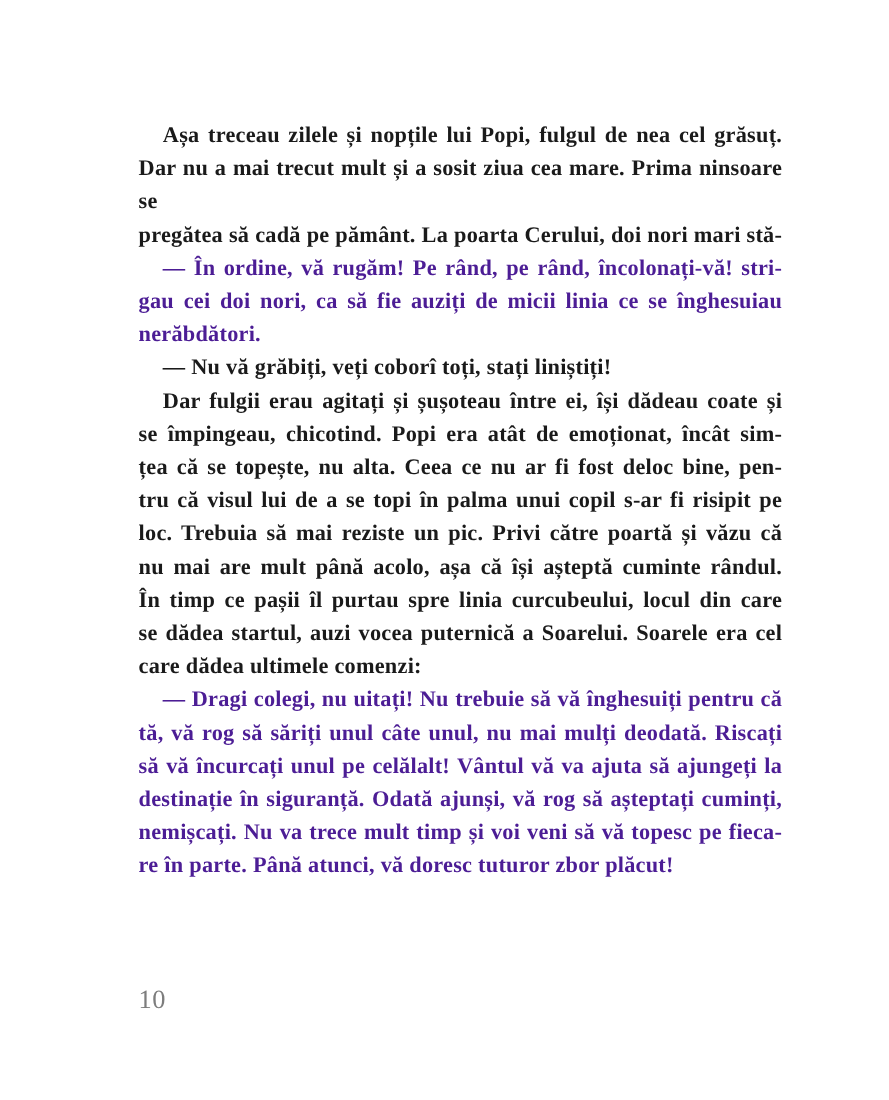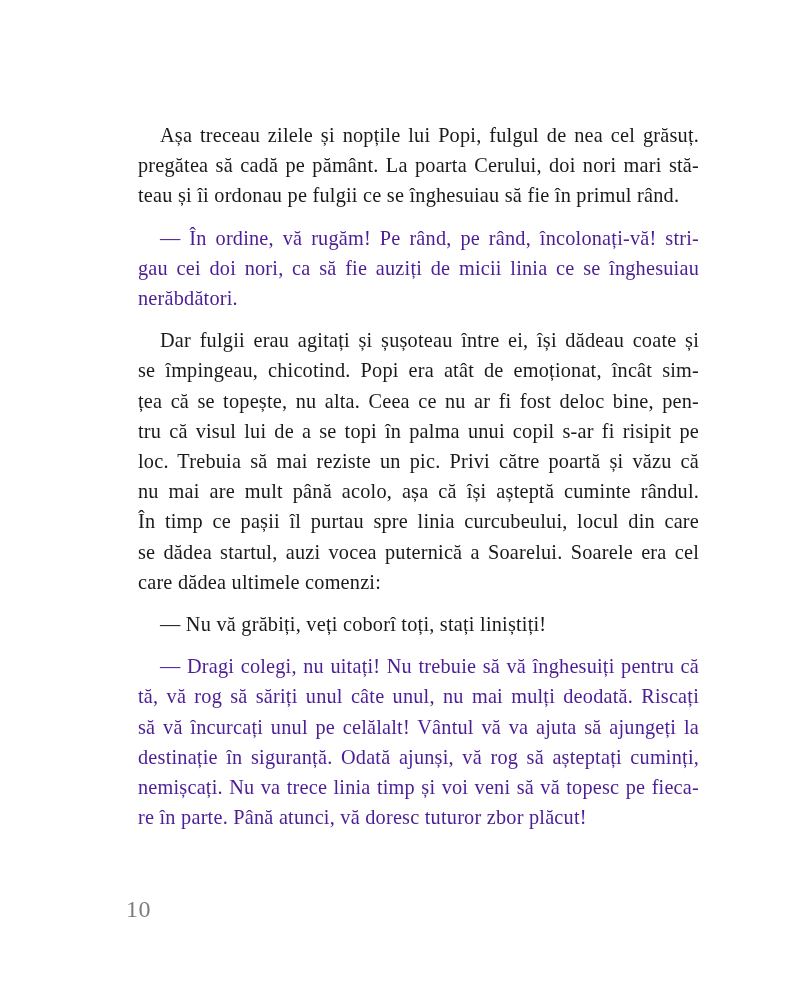--- a/index.html
+++ b/index.html
@@ -18,30 +18,31 @@
   }
 
   .text-block {
     position: absolute;
     left: 126px;
     top: 108px;
     width: 585px;
   }
 
   .para {
-    margin: 12px;
+    margin: 0;
     color: #1a1a1a;
     font-size: 20.3px;
     line-height: 30.2px;
     text-align: justify;
     text-justify: inter-word;
     -webkit-hyphens: none;
     hyphens: none;
     letter-spacing: 0.01em;
     word-spacing: 0.005em;
+    font-weight: bold;
   }
 
   
   .line {
     display: block;
     text-align: justify;
     text-align-last: justify;
     white-space: pre-wrap;
   }
   .line.last {
@@ -65,47 +66,47 @@
   }
 </style>
 </head>
 <body>
 
 <div class="page" style="background: rgb(255, 255, 255);">
 
   <div class="text-block">
       <p class="para" style="color: rgb(26, 26, 26);">
         <span class="line indent">Așa treceau zilele și nopțile lui Popi, fulgul de nea cel grăsuț.</span>
+        <span class="line">Dar nu a mai trecut mult și a sosit ziua cea mare. Prima ninsoare se</span>
         <span class="line">pregătea să cadă pe pământ. La poarta Cerului, doi nori mari stă-</span>
-        <span class="line last">teau și îi ordonau pe fulgii ce se înghesuiau să fie în primul rând.</span>
       </p>
       <p class="para" style="color: #4c1d95;">
         <span class="line indent">— În ordine, vă rugăm! Pe rând, pe rând, încolonați-vă! stri-</span>
         <span class="line">gau cei doi nori, ca să fie auziți de micii linia ce se înghesuiau</span>
         <span class="line last">nerăbdători.</span>
+      </p>
+      <p class="para" style="color: rgb(26, 26, 26);">
+        <span class="line indent last">— Nu vă grăbiți, veți coborî toți, stați liniștiți!</span>
       </p>
       <p class="para" style="color: rgb(26, 26, 26);">
         <span class="line indent">Dar fulgii erau agitați și șușoteau între ei, își dădeau coate și</span>
         <span class="line">se împingeau, chicotind. Popi era atât de emoționat, încât sim-</span>
         <span class="line">țea că se topește, nu alta. Ceea ce nu ar fi fost deloc bine, pen-</span>
         <span class="line">tru că visul lui de a se topi în palma unui copil s-ar fi risipit pe</span>
         <span class="line">loc. Trebuia să mai reziste un pic. Privi către poartă și văzu că</span>
         <span class="line">nu mai are mult până acolo, așa că își așteptă cuminte rândul.</span>
         <span class="line">În timp ce pașii îl purtau spre linia curcubeului, locul din care</span>
         <span class="line">se dădea startul, auzi vocea puternică a Soarelui. Soarele era cel</span>
         <span class="line last">care dădea ultimele comenzi:</span>
       </p>
-      <p class="para" style="color: rgb(26, 26, 26);">
-        <span class="line indent last">— Nu vă grăbiți, veți coborî toți, stați liniștiți!</span>
-      </p>
       <p class="para" style="color: #4c1d95;">
         <span class="line indent">— Dragi colegi, nu uitați! Nu trebuie să vă înghesuiți pentru că</span>
         <span class="line">tă, vă rog să săriți unul câte unul, nu mai mulți deodată. Riscați</span>
         <span class="line">să vă încurcați unul pe celălalt! Vântul vă va ajuta să ajungeți la</span>
         <span class="line">destinație în siguranță. Odată ajunși, vă rog să așteptați cuminți,</span>
-        <span class="line">nemișcați. Nu va trece linia timp și voi veni să vă topesc pe fieca-</span>
+        <span class="line">nemișcați. Nu va trece mult timp și voi veni să vă topesc pe fieca-</span>
         <span class="line last">re în parte. Până atunci, vă doresc tuturor zbor plăcut!</span>
       </p>
     </div>
 
   <div class="folio" style="color: rgb(125, 125, 125);">10</div>
 
 </div>
 
 </body></html>

